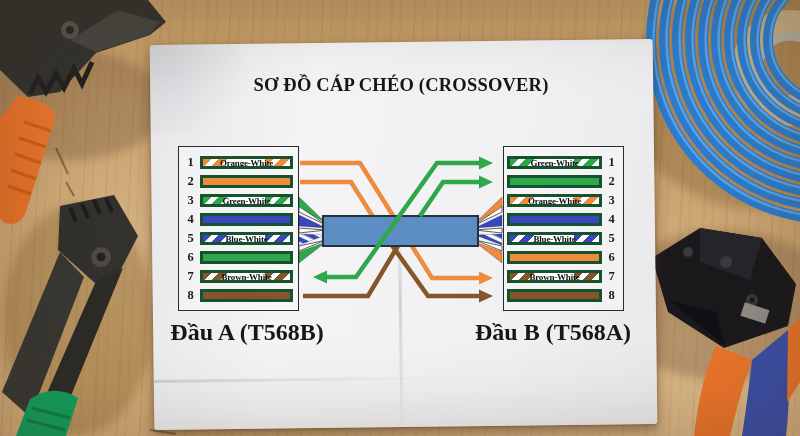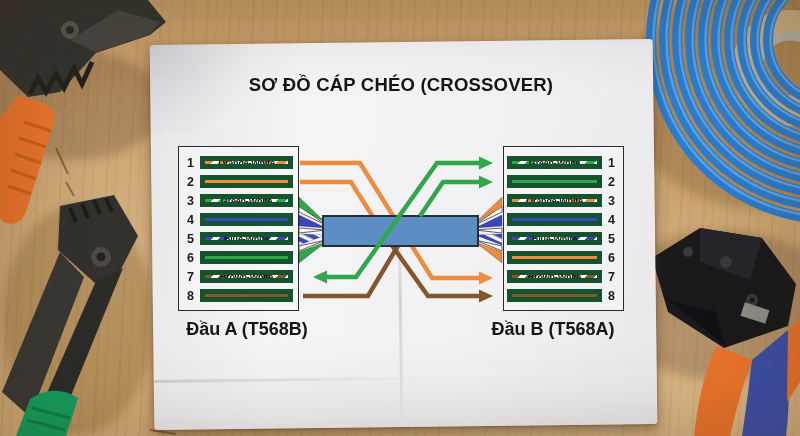--- a/index.html
+++ b/index.html
@@ -1,17 +1,17 @@
 <!DOCTYPE html>
 <html style="--orange: #EE8B3C; --green: #2FA74A; --blue: #3A46BE; --brown: #845629; --cable: #5C8EC4; --paper: #F1F1F3; --coil_blue: #2B7CCE; --handle_orange: #E8732B; --handle_green: #149C5C; --handle_blue: #3B4EA5;"><head>
 <meta charset="utf-8">
 <style>
   html,body{margin:0;padding:0;}
   .stage{position:relative;width:800px;height:436px;overflow:hidden;
-         font-family:Liberation Sans, sans-serif;background:#22c55e;}
+         font-family:Liberation Serif, serif;background:#22c55e;}
   .wood{position:absolute;inset:0;
     background:
       radial-gradient(ellipse 420px 240px at 30% 50%, rgba(255,242,214,.20), transparent 70%),
       radial-gradient(ellipse 520px 300px at 72% 88%, rgba(255,236,202,.25), transparent 72%),
       repeating-linear-gradient(93deg, rgba(122,82,42,.10) 0 2px, rgba(0,0,0,0) 2px 9px,
         rgba(140,95,50,.08) 9px 11px, rgba(0,0,0,0) 11px 23px),
       linear-gradient(180deg,#C39B66,#CBA471 55%,#D2AB78);}
   .vignette{position:absolute;inset:0;box-shadow:inset 0 0 90px rgba(60,38,18,.28);pointer-events:none;z-index:6;}
   svg.deco{position:absolute;left:0;top:0;z-index:1;}
   .paper{position:absolute;left:152px;top:42px;width:503px;height:385px;z-index:2;
@@ -19,33 +19,33 @@
     background:linear-gradient(100deg,#E7E7EA,#F4F4F6 30%,#F1F1F4 68%,#E9E9EC);
     box-shadow:0 6px 14px rgba(70,45,20,.45), 0 1px 3px rgba(70,45,20,.35);}
   .crease-v{position:absolute;left:49%;top:44%;width:3px;height:56%;
     background:linear-gradient(180deg,transparent,rgba(120,120,132,.28),rgba(120,120,132,.12) 80%,transparent);}
   .crease-h{position:absolute;left:0;top:87%;width:56%;height:3px;
     background:linear-gradient(90deg,rgba(120,120,132,.25),transparent);}
   .crease-c{position:absolute;left:0;top:0;width:120px;height:90px;
     background:radial-gradient(circle at 0 0,rgba(90,90,100,.18),transparent 70%);}
   .title{position:absolute;left:206px;top:74px;width:390px;z-index:3;text-align:center;
     font-weight:bold;font-size:18.5px;line-height:1.22;color:#161616;letter-spacing:.2px;}
-  .endlabel{position:absolute;top:319px;width:170px;z-index:3;font-weight:bold;font-size:18px;color:#161616;}
+  .endlabel{position:absolute;top:319px;width:170px;z-index:3;font-weight:bold;font-size:24px;color:#161616;}
   .endlabel.a{left:162px;text-align:center;}
   .endlabel.b{left:468px;text-align:center;}
   .connector{position:absolute;top:146px;width:121px;height:165px;z-index:3;
     border:1.5px solid #2b2b2b;box-sizing:border-box;display:flex;flex-direction:column;
     justify-content:space-between;padding:9px 0 8px;background:rgba(250,250,251,.45);}
   #connA{left:178px;}
   #connB{left:503px;}
   .pin-row{display:flex;align-items:center;height:13px;}
   #connA .pin-row{padding-left:2px;}
   #connB .pin-row{padding-left:3px;}
   .pin-num{width:19px;text-align:center;font-weight:bold;font-size:12.5px;color:#1a1a1a;flex:none;}
-  .stripe{height:13px;box-sizing:border-box;border:5px solid #14532d;flex:none;position:relative;}
+  .stripe{height:13px;box-sizing:border-box;border:3px solid #14532d;flex:none;position:relative;}
   #connA .stripe{width:93px;}
   #connB .stripe{width:95px;}
   .stripe.solid{background:var(--c);}
   .stripe.striped{background:#fff;display:flex;align-items:center;justify-content:center;overflow:hidden;}
   .dash{position:absolute;top:0;bottom:0;width:25px;
     background:repeating-linear-gradient(135deg,var(--c) 0 6px,rgba(255,255,255,0) 6px 11px);}
   .dash.left{left:0;}
   .dash.right{right:0;}
   .stripe-label{position:relative;z-index:1;font-weight:bold;font-size:9px;color:#111;
     white-space:nowrap;letter-spacing:-0.2px;}

